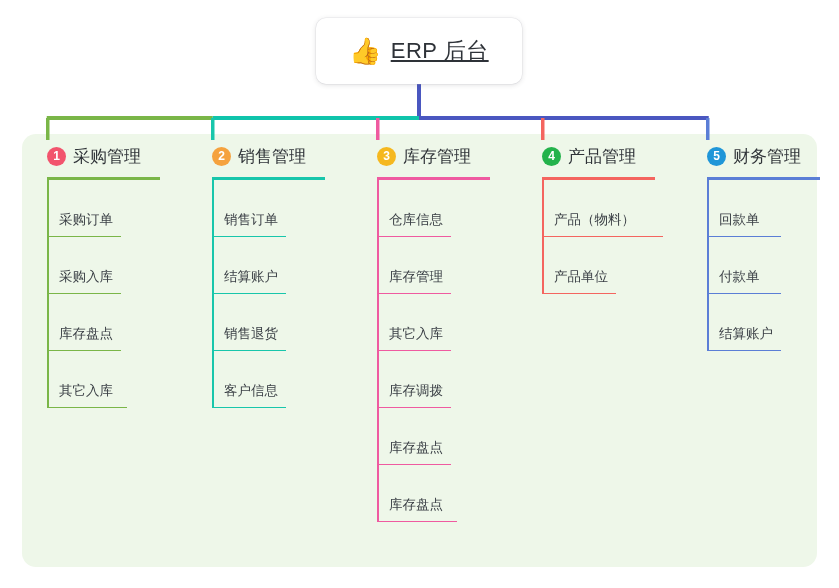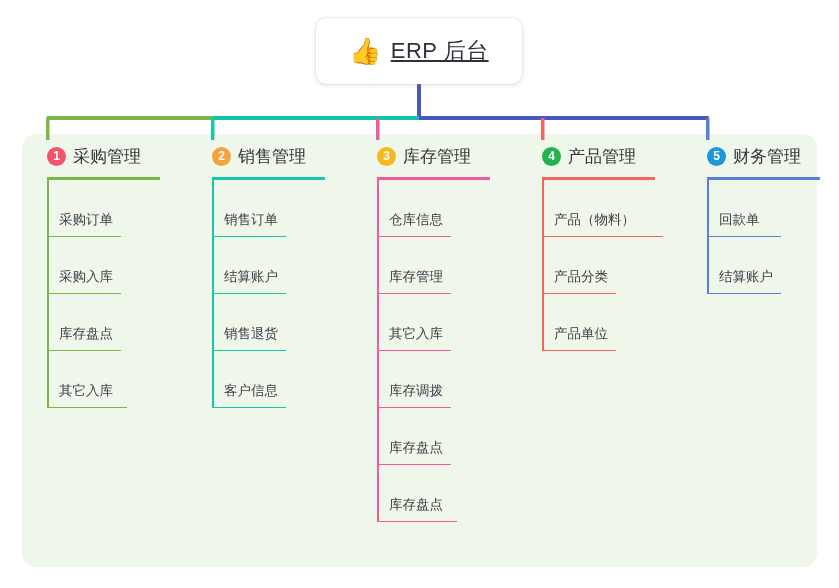--- a/index.html
+++ b/index.html
@@ -250,41 +250,41 @@
           <span class="col-title">产品管理</span>
         </div>
         <div class="col-rule" style="width: 113px; background: rgb(244, 101, 95); margin-left: 14px;"></div>
         <div class="leaf">
           <div class="leaf-stem" style="background: rgb(244, 101, 95);"></div>
           <div class="leaf-label">产品（物料）</div>
           <div class="leaf-rule" style="background: rgb(244, 101, 95); width: 120.8px;"></div>
         </div>
         <div class="leaf">
           <div class="leaf-stem" style="background: rgb(244, 101, 95);"></div>
-          <div class="leaf-label">产品分类</div>
-          <div class="leaf-rule" style="background: rgb(244, 101, 95); width: 74px;"></div>
-        </div>
-        <div class="leaf">
-          <div class="leaf-stem" style="background: rgb(244, 101, 95);"></div>
           <div class="leaf-label">产品单位</div>
           <div class="leaf-rule" style="background: rgb(244, 101, 95); width: 74px;"></div>
         </div>
       </div>
       <div class="column" style="left: 693px;">
         <div class="col-head">
           <span class="badge" style="background: rgb(31, 150, 216);">5</span>
           <span class="col-title">财务管理</span>
         </div>
         <div class="col-rule" style="width: 113px; background: rgb(91, 126, 214); margin-left: 14px;"></div>
         <div class="leaf">
           <div class="leaf-stem" style="background: rgb(91, 126, 214);"></div>
           <div class="leaf-label">回款单</div>
           <div class="leaf-rule" style="background: rgb(91, 126, 214); width: 74px;"></div>
         </div>
         <div class="leaf">
           <div class="leaf-stem" style="background: rgb(91, 126, 214);"></div>
+          <div class="leaf-label">付款单</div>
+          <div class="leaf-rule" style="background: rgb(91, 126, 214); width: 74px;"></div>
+        </div>
+        <div class="leaf">
+          <div class="leaf-stem" style="background: rgb(91, 126, 214);"></div>
           <div class="leaf-label">结算账户</div>
           <div class="leaf-rule" style="background: rgb(91, 126, 214); width: 74px;"></div>
         </div>
       </div>
     </div>
 
 </div>
 
 </body></html>

